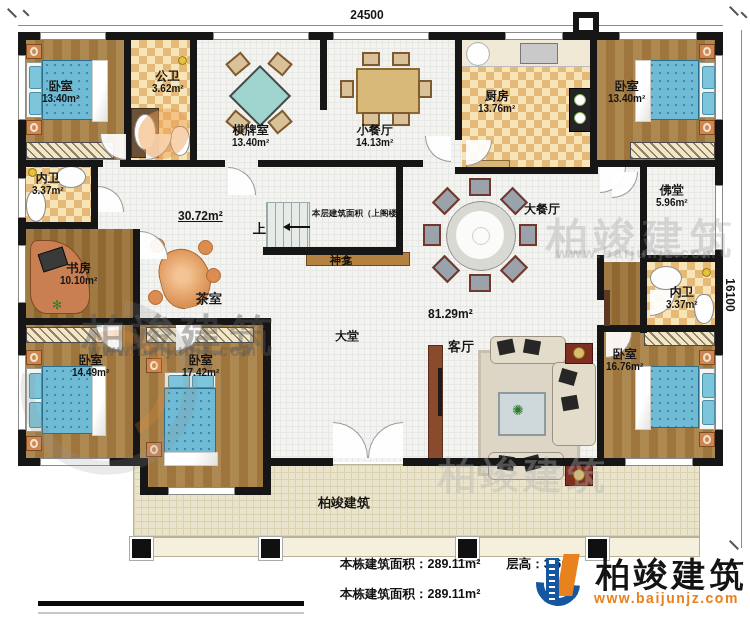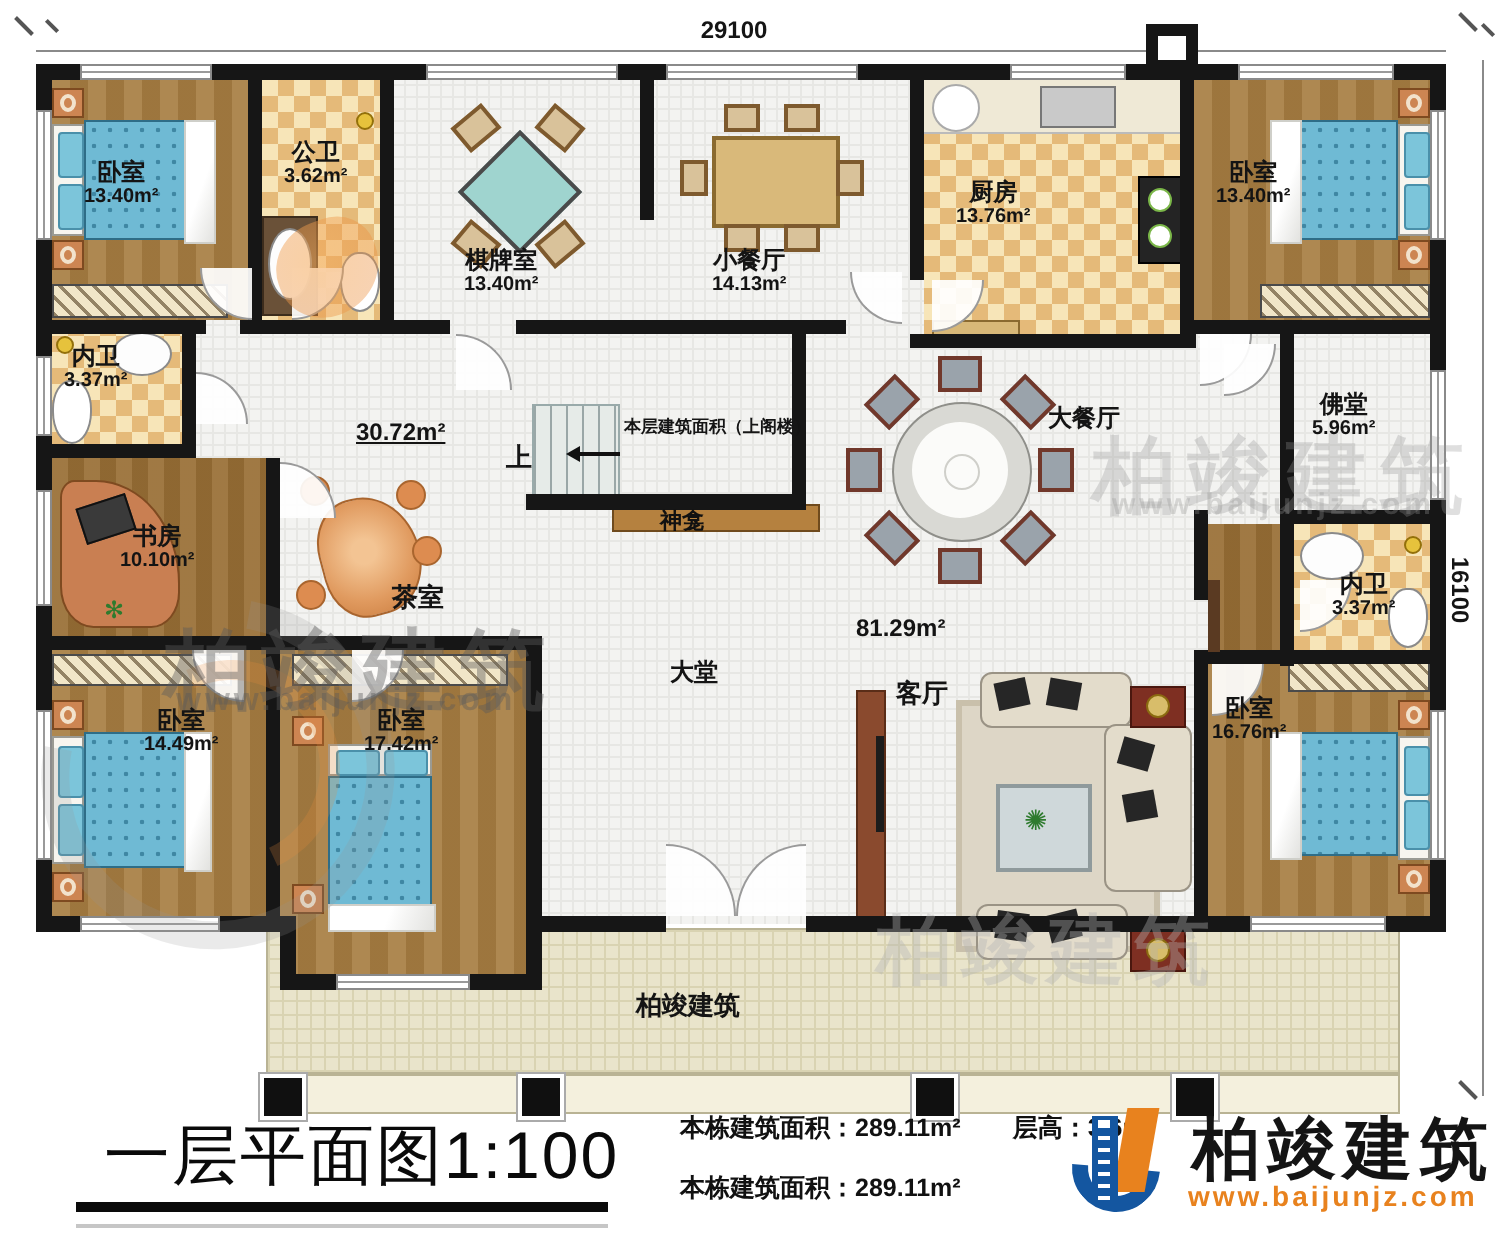--- a/index.html
+++ b/index.html
@@ -57,21 +57,21 @@
 
 <div id="canvas">
 
   <div class="dimline" style="left:18px;top:25px;width:705px;height:1px;"></div>
   <div class="dimline" style="left:741px;top:30px;width:1px;height:518px;"></div>
   <div class="tick" style="left:6px;top:12px;"></div>
   <div class="tick" style="left:22px;top:12px;width:8px;"></div>
   <div class="tick" style="left:728px;top:10px;"></div>
   <div class="tick" style="left:740px;top:14px;width:8px;"></div>
   <div class="tick" style="left:728px;top:544px;"></div>
-  <div class="abs" style="left:332px;top:8px;width:70px;text-align:center;font-size:12px;font-weight:700;background:#fff;">29100</div>
+  <div class="abs" style="left:332px;top:8px;width:70px;text-align:center;font-size:12px;font-weight:700;background:#fff;">24500</div>
   <div class="abs" style="left:700px;top:288px;width:60px;text-align:center;font-size:12px;font-weight:700;transform:rotate(90deg);">16100</div>
 
   <div class="flr-light" style="left:22px;top:36px;width:697px;height:426px;"></div>
 
   <div class="flr-porch" style="left:133px;top:464px;width:567px;height:73px;"></div>
   <div class="abs" style="left:133px;top:537px;width:567px;height:20px;background:#f4f0dd;border:1px solid #b9b394;box-sizing:border-box;"></div>
   <div class="colm" style="left:130px;top:537px;"></div>
   <div class="colm" style="left:259px;top:537px;"></div>
   <div class="colm" style="left:456px;top:537px;"></div>
   <div class="colm" style="left:586px;top:537px;"></div>
@@ -290,21 +290,21 @@
   <div class="wm" style="left:546px;top:210px;font-size:42px;letter-spacing:6px;color:rgba(150,150,150,.30);">柏竣建筑</div>
   <div class="wm" style="left:556px;top:244px;font-size:15px;letter-spacing:2px;color:rgba(150,150,150,.32);">www.baijunjz.com</div>
   <div class="wm" style="left:82px;top:306px;font-size:44px;letter-spacing:5px;color:rgba(90,90,90,.42);">柏竣建筑</div>
   <div class="wm" style="left:88px;top:342px;font-size:16px;letter-spacing:2px;color:rgba(90,90,90,.40);">www.baijunjz.com</div>
   <div class="wm" style="left:438px;top:450px;font-size:38px;letter-spacing:5px;color:rgba(180,180,180,.38);">柏竣建筑</div>
 
   <div class="rlabel" style="left:42px;top:80px;">
     <div class="nm">卧室</div>
     <div class="ar">13.40m²</div>
   </div>
-  <div class="rlabel" style="left:142px;top:70px;">
+  <div class="rlabel" style="left:152px;top:70px;">
     <div class="nm">公卫</div>
     <div class="ar">3.62m²</div>
   </div>
   <div class="rlabel" style="left:232px;top:124px;">
     <div class="nm">棋牌室</div>
     <div class="ar">13.40m²</div>
   </div>
   <div class="rlabel" style="left:356px;top:124px;">
     <div class="nm">小餐厅</div>
     <div class="ar">14.13m²</div>
@@ -327,21 +327,21 @@
   </div>
   <div class="rlabel" style="left:178px;top:210px;text-decoration:underline;">
     <div class="ar" style="font-size:12px;">30.72m²</div>
   </div>
   <div class="rlabel" style="left:196px;top:292px;">
     <div class="nm" style="font-size:13px;">茶室</div>
   </div>
   <div class="rlabel" style="left:524px;top:203px;">
     <div class="nm big">大餐厅</div>
   </div>
-  <div class="rlabel" style="left:656px;top:184px;margin-top:12px;">
+  <div class="rlabel" style="left:656px;top:184px;">
     <div class="nm">佛堂</div>
     <div class="ar">5.96m²</div>
   </div>
   <div class="rlabel" style="left:666px;top:286px;">
     <div class="nm">内卫</div>
     <div class="ar">3.37m²</div>
   </div>
   <div class="rlabel" style="left:72px;top:354px;">
     <div class="nm">卧室</div>
     <div class="ar">14.49m²</div>
@@ -364,21 +364,20 @@
     <div class="ar">16.76m²</div>
   </div>
   <div class="rlabel" style="left:318px;top:496px;">
     <div class="nm" style="font-size:13px;">柏竣建筑</div>
   </div>
 
   <div class="abs" style="left:253px;top:220px;font-size:13px;font-weight:700;">上</div>
   <div class="abs" style="left:312px;top:208px;font-size:8.5px;font-weight:700;white-space:nowrap;">本层建筑面积（上阁楼）</div>
   <div class="abs" style="left:330px;top:253px;font-size:11px;font-weight:700;color:#111;">神龛</div>
 
-  <div class="abs" style="left:52px;top:556px;font-size:33px;font-weight:500;letter-spacing:1px;color:#0a0a0a;">一层平面图1:100</div>
   <div class="abs" style="left:38px;top:601px;width:266px;height:5px;background:#0a0a0a;"></div>
   <div class="abs" style="left:38px;top:612px;width:266px;height:2px;background:#c6c6c6;"></div>
 
   <div class="abs ftxt" style="left:340px;top:556px;white-space:nowrap;">
     <span>本栋建筑面积：</span><span>289.11m²</span><span style="display:inline-block;width:26px;"></span><span>层高：</span><span>3.6m</span>
   </div>
   <div class="abs ftxt" style="left:340px;top:586px;white-space:nowrap;">
     <span>本栋建筑面积：</span><span>289.11m²</span>
   </div>
 

